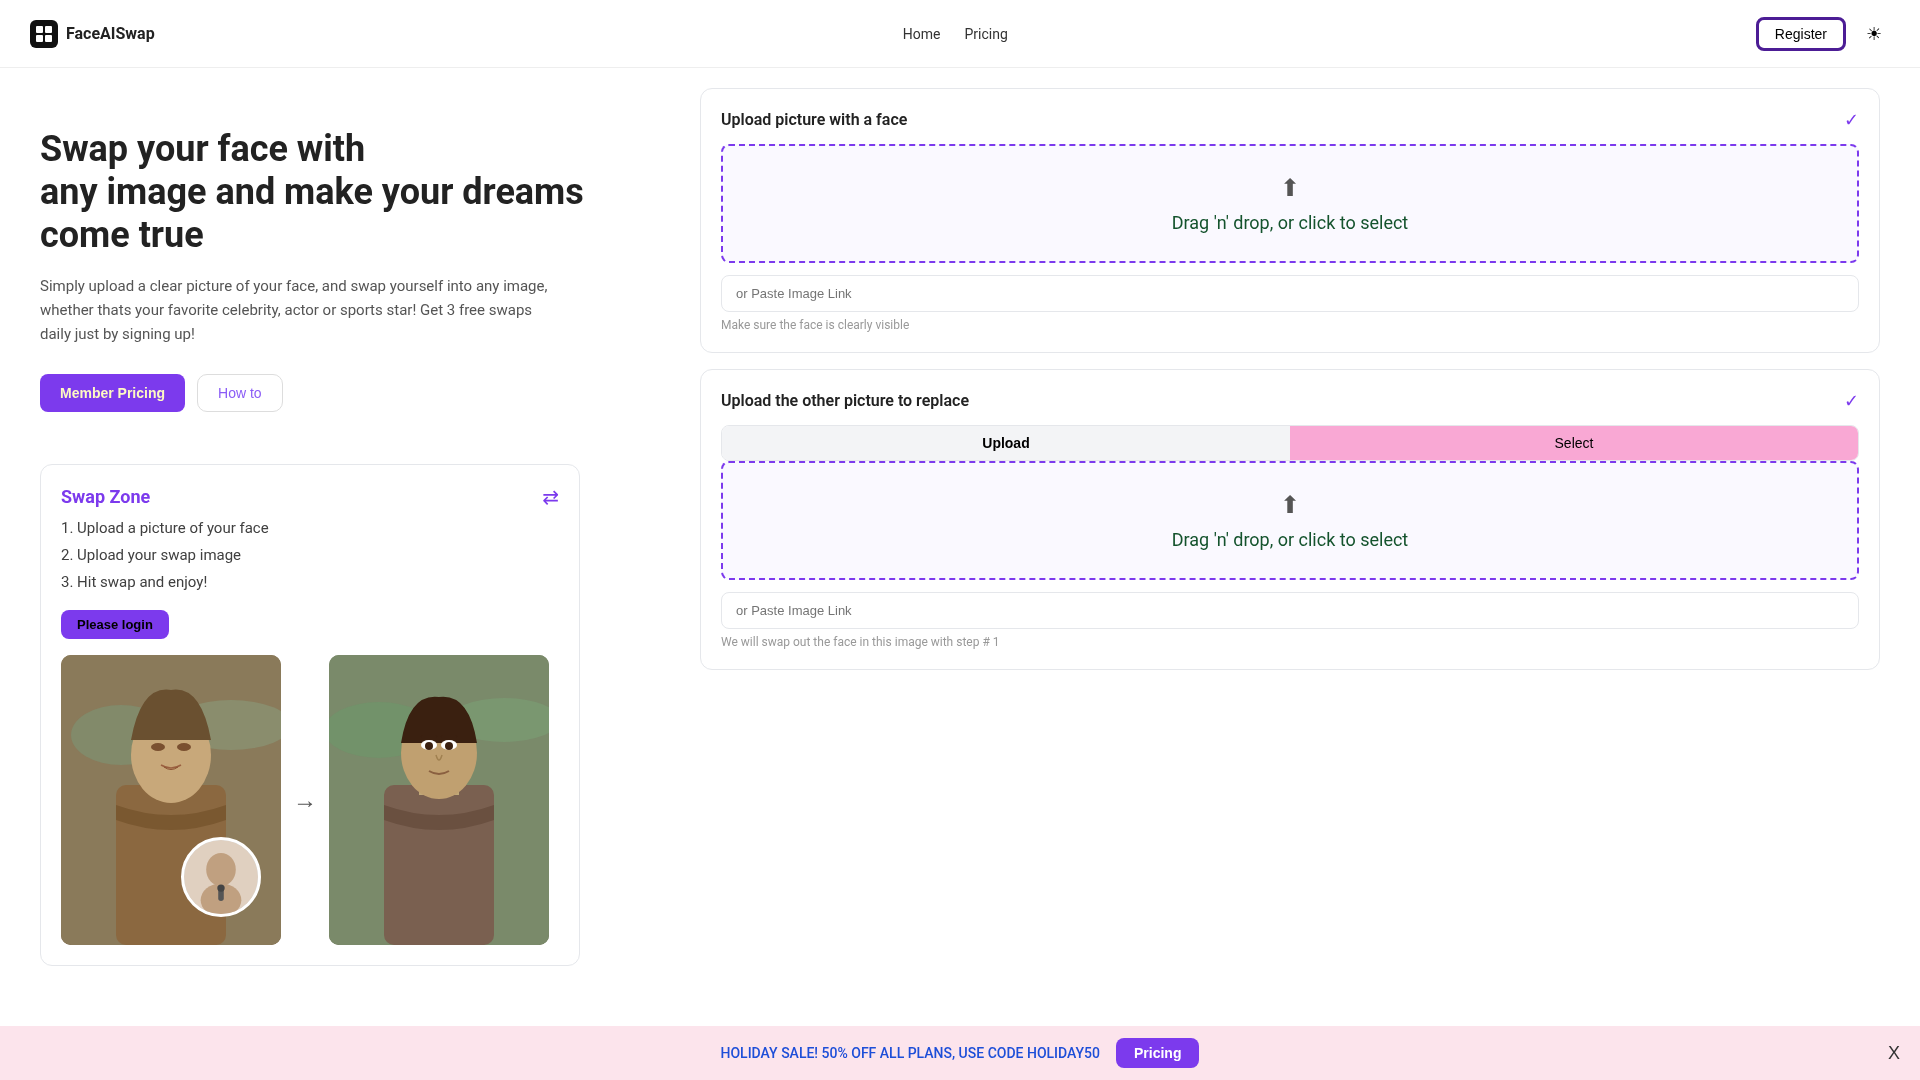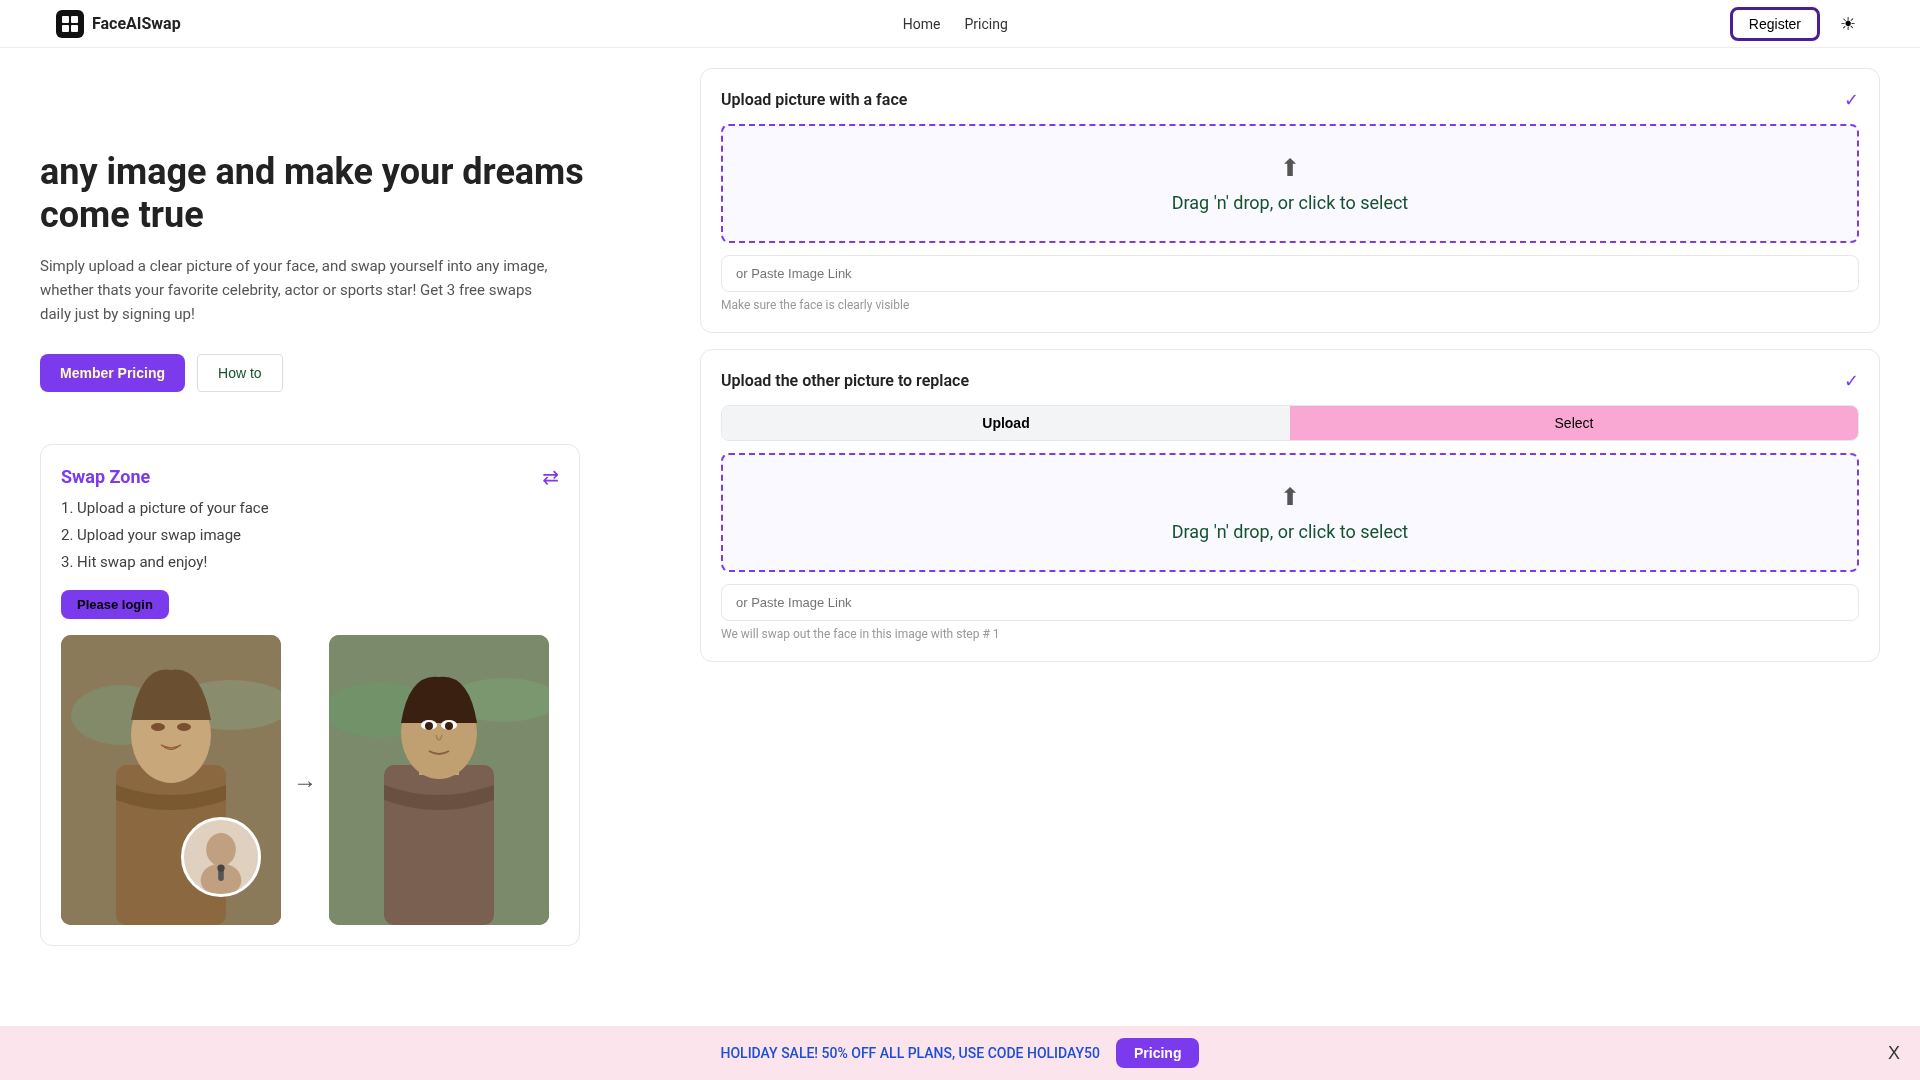--- a/index.html
+++ b/index.html
@@ -1,21 +1,21 @@
 <!DOCTYPE html>
 <html><head>
   <meta charset="utf-8">
   <style>
     * { margin: 0; padding: 0; box-sizing: border-box; }
     body { font-family: -apple-system, BlinkMacSystemFont, 'Segoe UI', Roboto, sans-serif; background: #fff; color: #222; font-size: 14px; }
 
     
     .navbar {
       display: flex; align-items: center; justify-content: space-between;
-      padding: 0 56px; height: 48px; border-bottom: 1px solid #eee;
+      padding: 0 30px; height: 68px; border-bottom: 1px solid #eee;
     }
     .nav-logo { display: flex; align-items: center; gap: 8px; font-weight: 700; font-size: 16px; }
     .nav-logo-icon {
       width: 28px; height: 28px; background: #111; border-radius: 6px;
       display: flex; align-items: center; justify-content: center; color: #fff; font-size: 12px;
     }
     .nav-links { display: flex; gap: 24px; }
     .nav-links a { text-decoration: none; color: #333; font-size: 14px; cursor: pointer; }
     .nav-right { display: flex; align-items: center; gap: 12px; }
     .btn-register {
@@ -31,21 +31,21 @@
     
     .hero-section { padding: 60px 40px 20px 40px; max-width: 680px; }
     .hero-title { font-size: 36px; font-weight: 700; line-height: 1.2; margin-bottom: 16px; }
     .hero-subtitle { color: #555; font-size: 15px; line-height: 1.6; margin-bottom: 28px; max-width: 520px; }
     .hero-buttons { display: flex; gap: 12px; margin-bottom: 32px; }
     .btn-primary {
       background: #7c3aed; color: #fef9c3; border: none; border-radius: 8px;
       padding: 10px 20px; font-size: 14px; font-weight: 600; cursor: pointer;
     }
     .btn-secondary {
-      background: #fff; color: #14532d; border: 1px solid #ddd; border-radius: 4px;
+      background: #fff; color: #8b5cf6; border: 1px solid #ddd; border-radius: 10px;
       padding: 10px 20px; font-size: 14px; font-weight: 500; cursor: pointer;
     }
 
     
     .swap-zone-card {
       margin: 0 40px 28px 40px;
       border: 1px solid #e5e7eb; border-radius: 12px; padding: 20px;
       width: 540px; min-width: 540px;
     }
     .swap-zone-header { display: flex; justify-content: space-between; align-items: center; margin-bottom: 6px; }
@@ -92,21 +92,21 @@
     }
     .dropzone-icon { font-size: 24px; color: #555; }
     .dropzone-text { font-size: 18px; color: #14532d; }
     .paste-input {
       width: 100%; border: 1px solid #e5e7eb; border-radius: 8px;
       padding: 10px 14px; font-size: 13px; color: #aaa; outline: none; margin-bottom: 6px;
     }
     .upload-hint { font-size: 12px; color: #999; }
 
     
-    .upload-tabs { display: flex; border: 1px solid #e5e7eb; border-radius: 8px; overflow: hidden; margin-bottom: 12px; }
+    .upload-tabs { display: flex; border: 1px solid #e5e7eb; border-radius: 8px; overflow: hidden; }
     .upload-tab {
       flex: 1; padding: 9px; text-align: center; font-size: 14px; cursor: pointer;
       background: #f9a8d4; border: none; font-weight: 400;
     }
     .upload-tab.active { background: #f3f4f6; font-weight: 600; }
 
     
     .sale-banner {
       position: fixed; bottom: 0; left: 0; right: 0;
       background: #fce4ec; display: flex; align-items: center; justify-content: center;
@@ -164,21 +164,21 @@
       <button class="btn-register">Register</button>
       <button class="theme-btn">☀</button>
     </div>
   </nav>
 
   <div class="content-row">
     <div class="left-col">
 
       <div class="hero-section">
         <h1 class="hero-title">
-          <br>
+          <span>Swap your face with</span><br>
           <span>any image and make your dreams come true</span>
         </h1>
         <p class="hero-subtitle">Simply upload a clear picture of your face, and swap yourself into any image, whether thats your favorite celebrity, actor or sports star! Get 3 free swaps daily just by signing up!</p>
         <div class="hero-buttons">
           <button class="btn-primary">Member Pricing</button>
           <button class="btn-secondary">How to</button>
         </div>
       </div>
 
       <div class="swap-zone-card">

